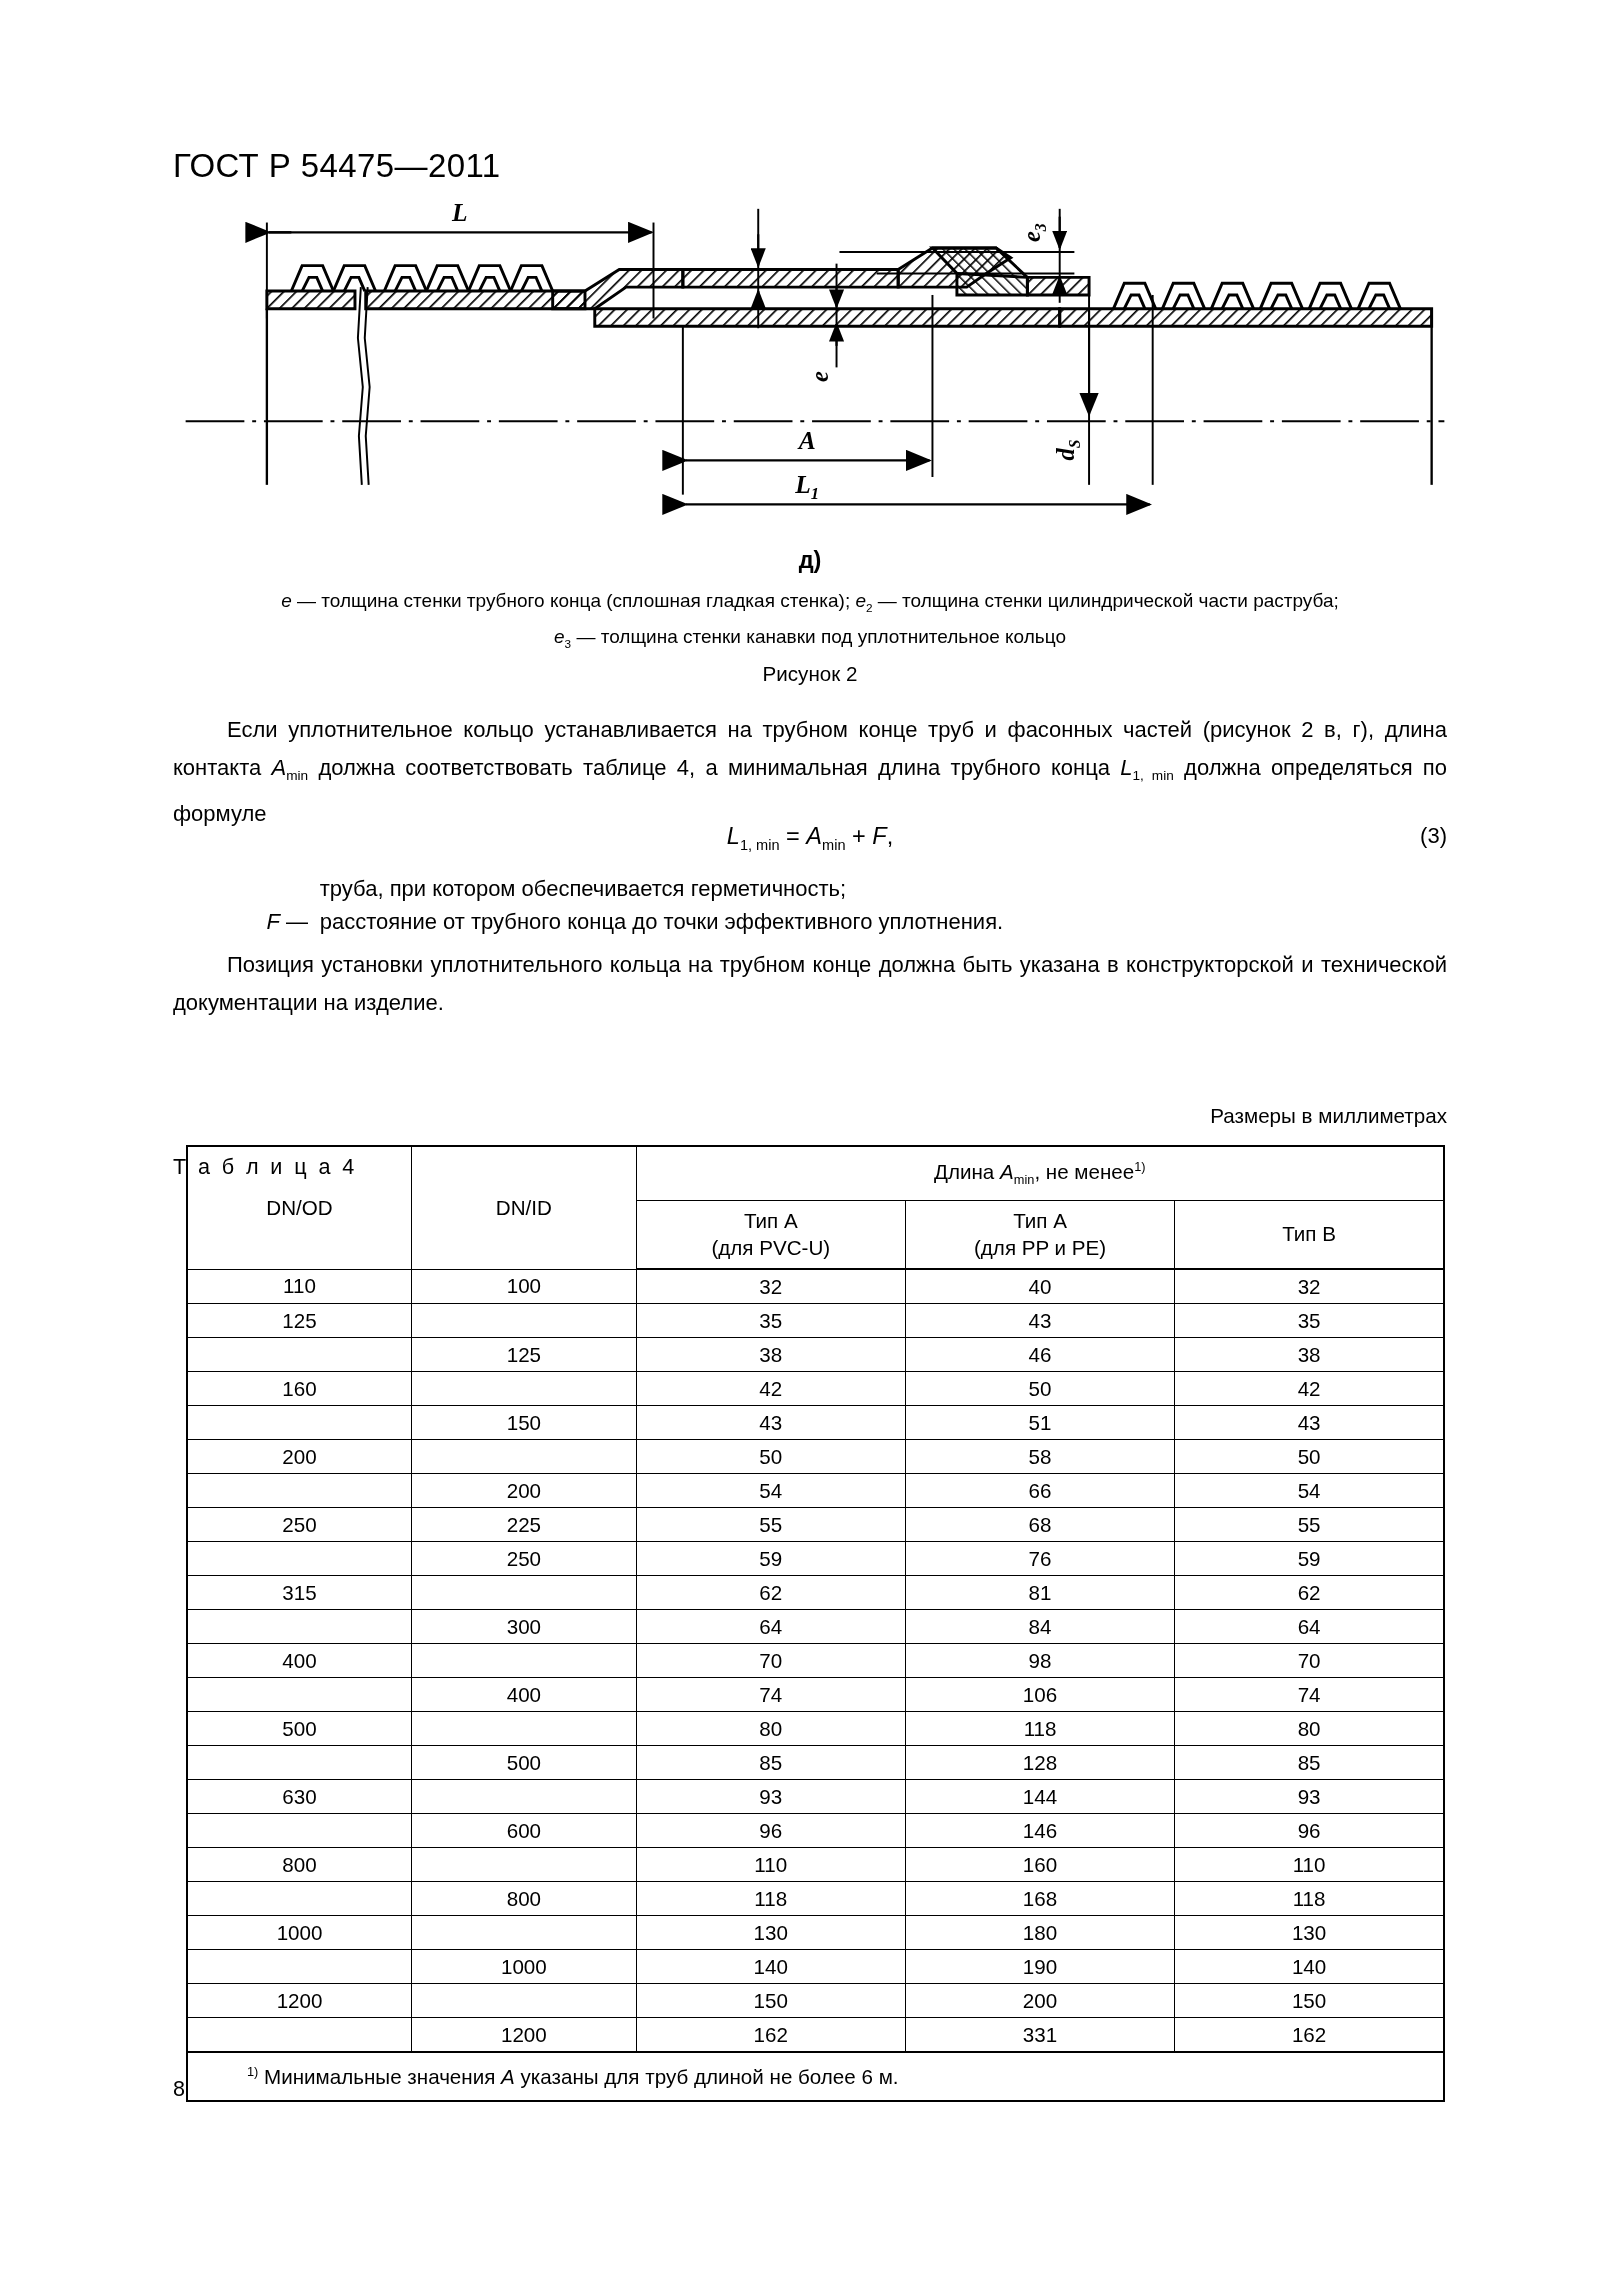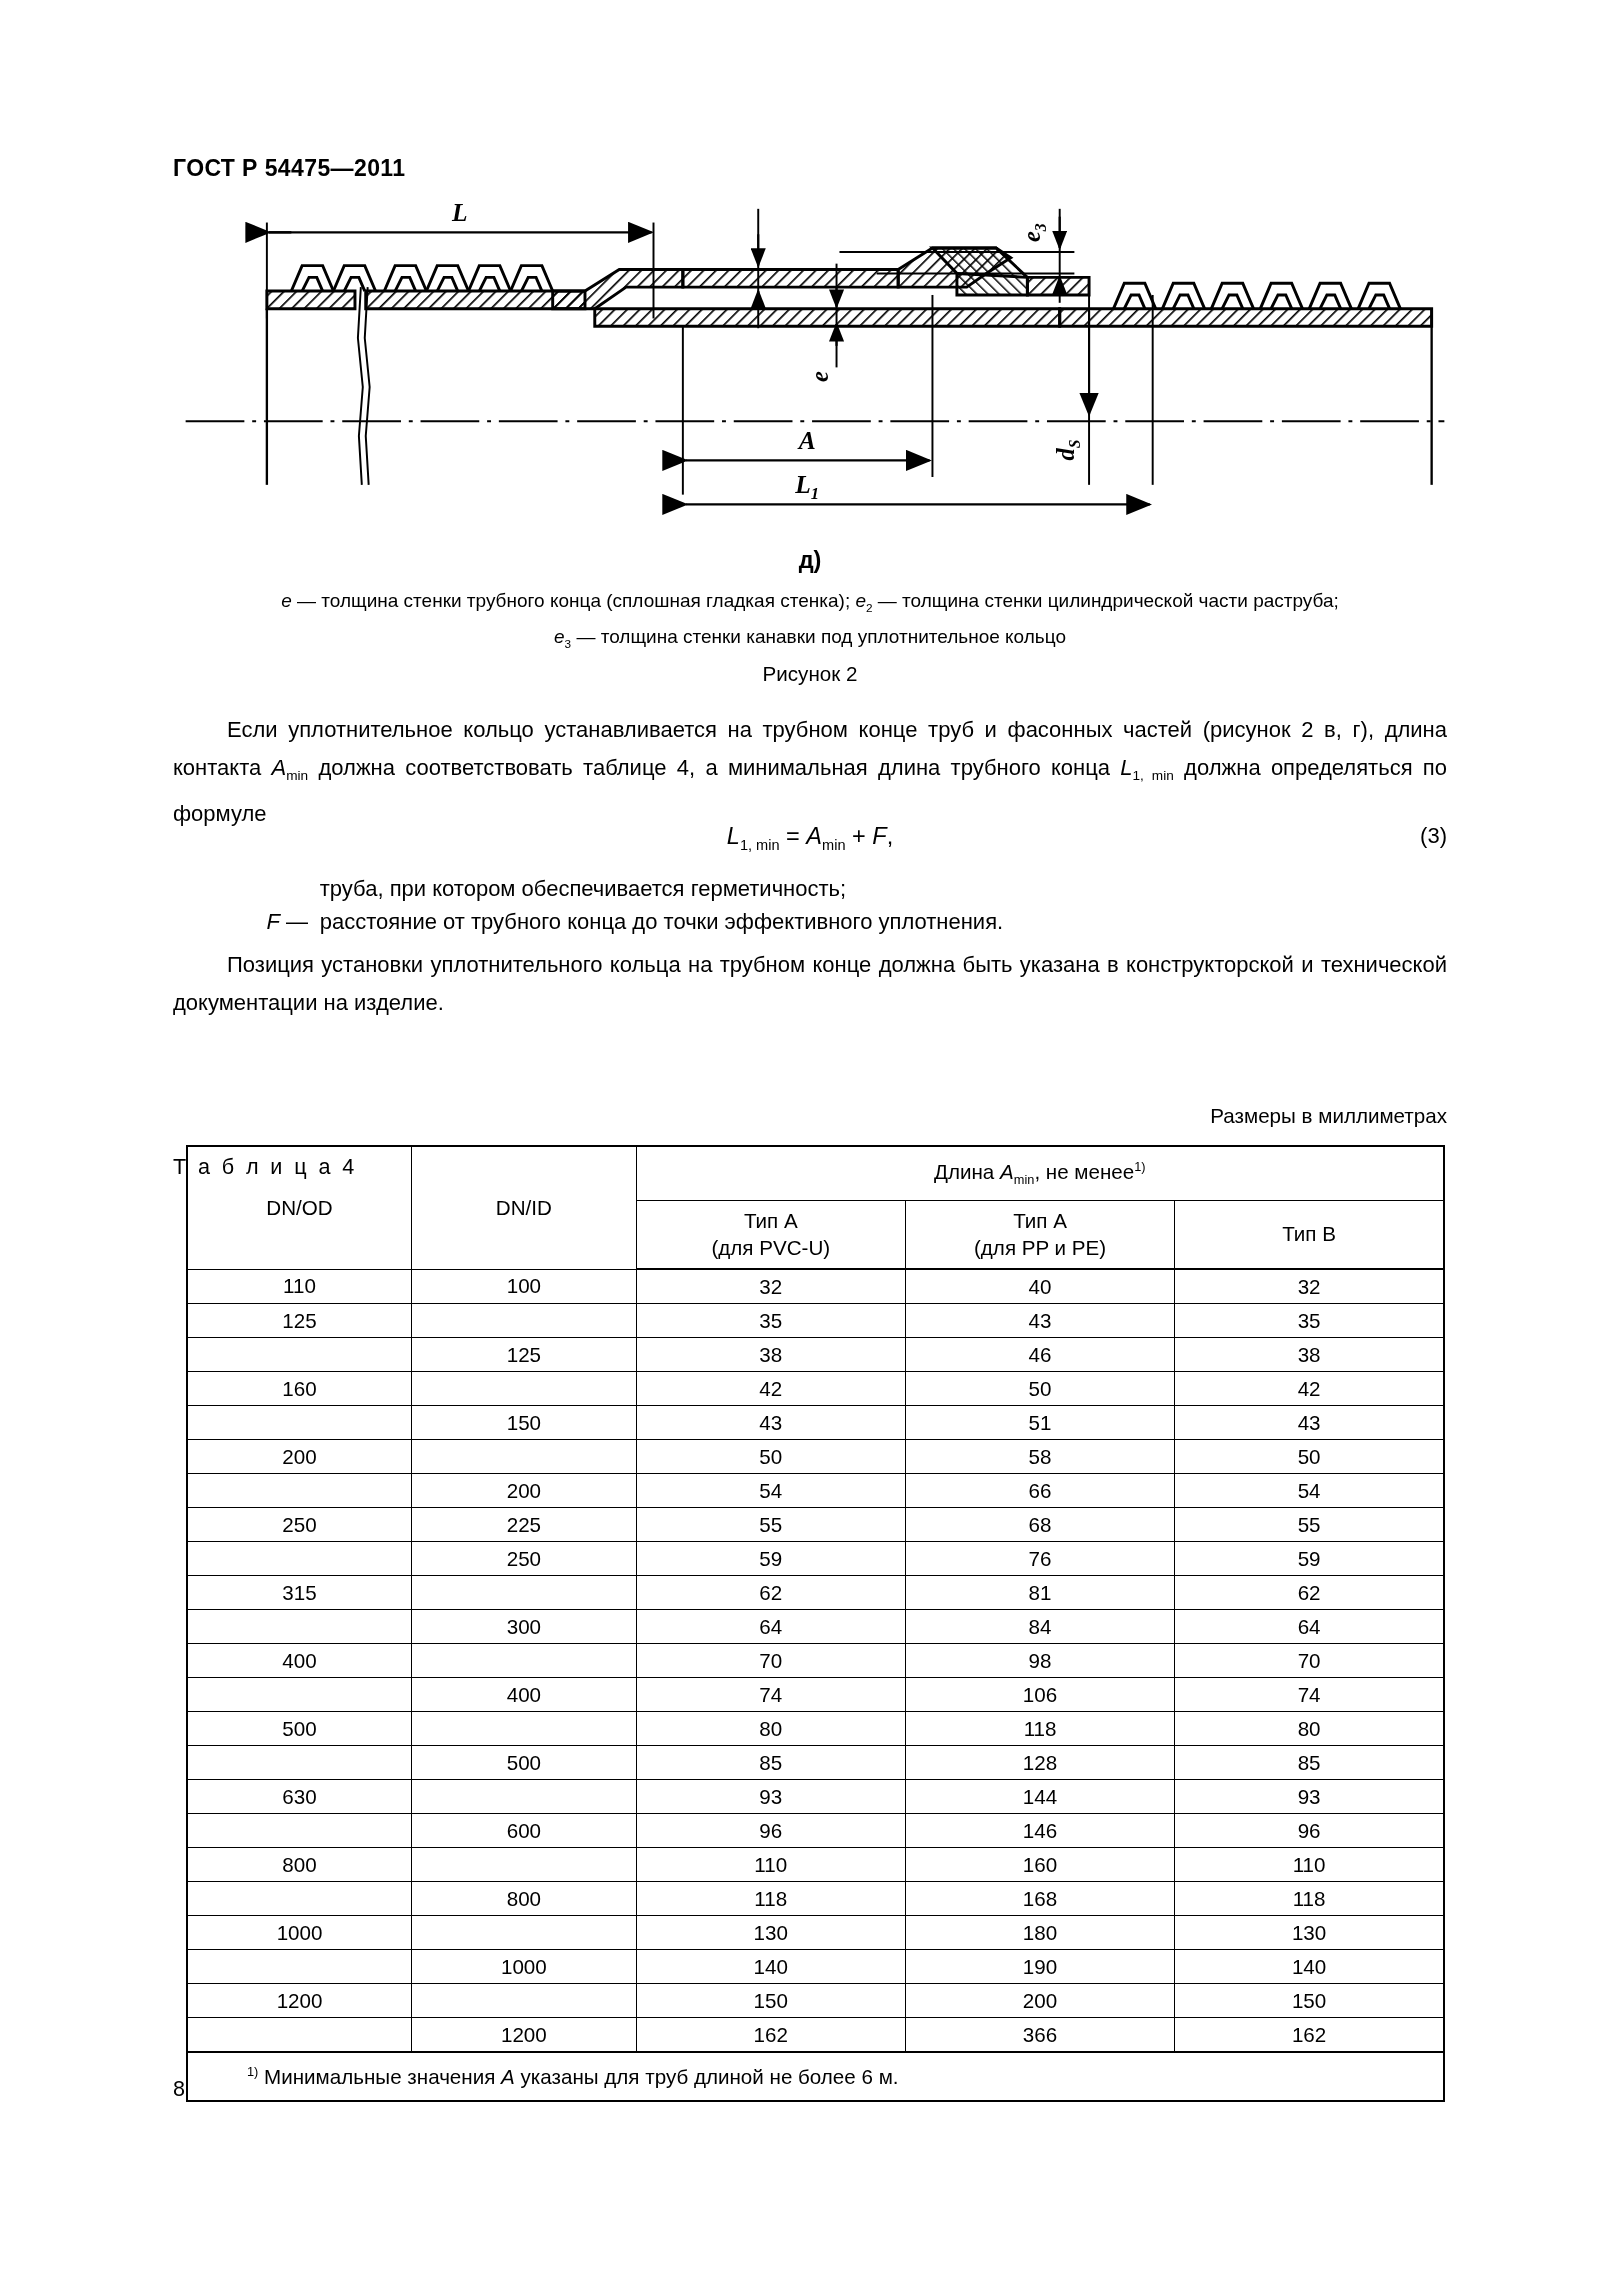--- a/index.html
+++ b/index.html
@@ -7,22 +7,22 @@
     width:1620px; height:2293px;
     background:#ffffff;
     font-family:"Liberation Sans", sans-serif;
     color:#000;
     position:relative;
     overflow:hidden;
   }
   .page { position:relative; width:1620px; height:2293px; }
 
   .hdr {
-    position:absolute; left:173px; top:155px;
-    font-size:23px; font-weight:bold; letter-spacing:0.4px;
+    position:absolute; left:173px; top:147px;
+    font-size:33px; font-weight:normal; letter-spacing:0.4px;
   }
 
   
   .fig { position:absolute; left:173px; top:201px; width:1284px; height:323px; }
   .fig svg { display:block; }
 
   .sublabel {
     position:absolute; left:0; right:0; top:547px;
     text-align:center; font-size:23.5px; font-weight:bold;
   }
@@ -450,21 +450,21 @@
           <td class="outer-l">1200</td>
           <td></td>
           <td>150</td>
           <td>200</td>
           <td class="outer-r">150</td>
         </tr>
         <tr class="lastdata">
           <td class="outer-l"></td>
           <td>1200</td>
           <td>162</td>
-          <td>366</td>
+          <td>331</td>
           <td class="outer-r">162</td>
         </tr>
         <tr>
           <td class="foot outer-l outer-r" colspan="5"><sup>1)</sup><span> Минимальные значения </span><span class="ital">A</span><span> указаны для труб длиной не более 6 м.</span></td>
         </tr>
       </tbody>
   </table>
 
   <div class="pgnum">8</div>
 </div>

